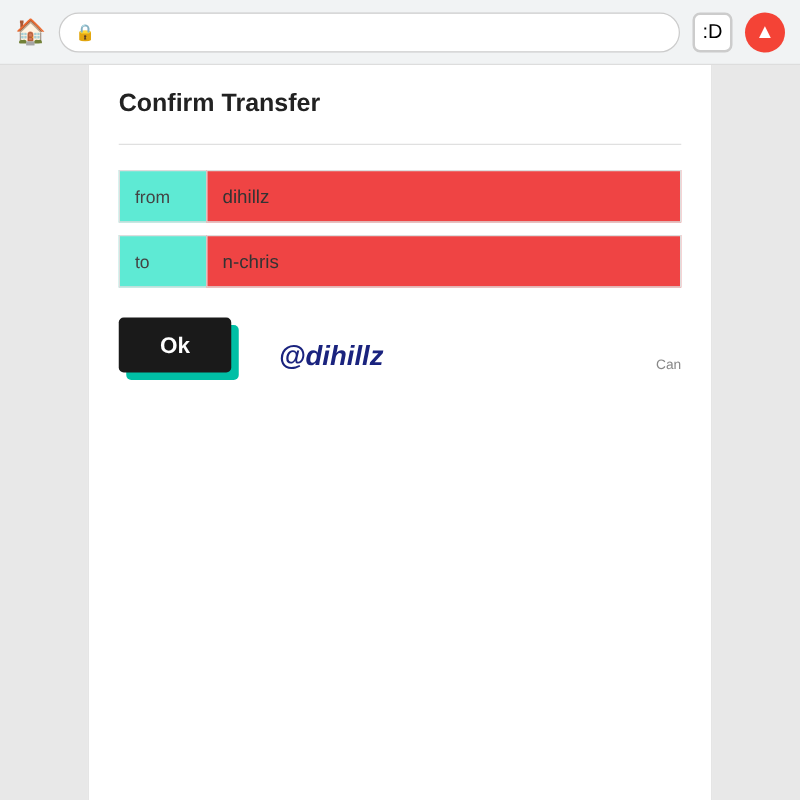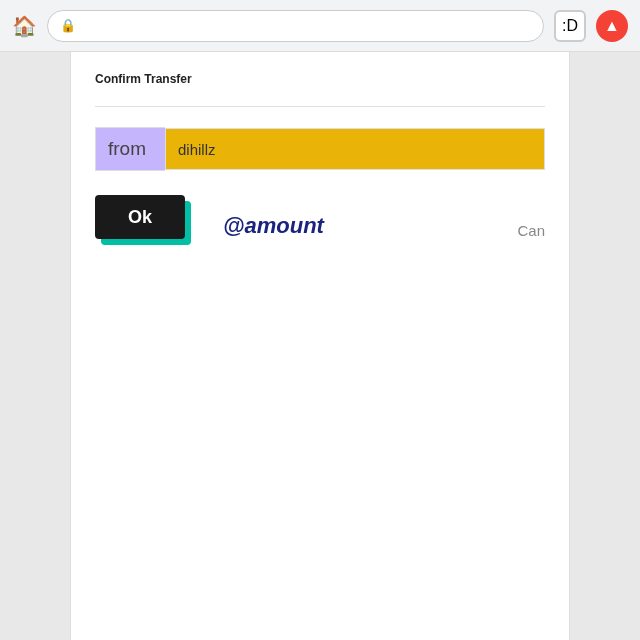--- a/index.html
+++ b/index.html
@@ -77,55 +77,55 @@
     .page-content {
       background: white;
       margin: 0 70px;
       padding: 20px 24px 40px 24px;
       border-left: 1px solid #ddd;
       border-right: 1px solid #ddd;
       min-height: 588px;
     }
 
     .page-title {
-      font-size: 12px;
+      font-size: 20px;
       font-weight: bold;
       color: #222;
       margin-bottom: 20px;
     }
 
     .divider {
       border: none;
       border-top: 1px solid #e0e0e0;
       margin-bottom: 20px;
     }
 
     
     .form-row {
       display: flex;
       align-items: center;
       margin-bottom: 10px;
     }
 
     .form-label {
       width: 70px;
-      background: #c4b5fd;
+      background: #5eead4;
       border: 1px solid #ddd;
       padding: 10px 12px;
-      font-size: 19px;
+      font-size: 14px;
       color: #444;
       border-right: none;
       min-height: 42px;
       display: flex;
       align-items: center;
     }
 
     .form-value {
       flex: 1;
-      background: #eab308;
+      background: #ef4444;
       border: 1px solid #ddd;
       padding: 10px 12px;
       font-size: 15px;
       color: #333;
       min-height: 42px;
       display: flex;
       align-items: center;
     }
 
     
@@ -167,21 +167,21 @@
     .watermark {
       font-size: 22px;
       font-weight: bold;
       color: #1a237e;
       font-style: italic;
       margin-left: 20px;
       flex: 1;
     }
 
     .cancel-text {
-      font-size: 15px;
+      font-size: 11px;
       color: #888;
       cursor: pointer;
     }
   </style>
 </head>
 <body>
 
 <div class="browser-bar">
   <span class="browser-home">🏠</span>
   <div class="browser-address">
@@ -198,25 +198,29 @@
 <div class="page-content">
 
   <h2 class="page-title">Confirm Transfer</h2>
   <hr class="divider">
 
   <div class="form-row">
     <div class="form-label">from</div>
     <div class="form-value">dihillz</div>
   </div>
 
+  <div class="form-row">
+    <div class="form-label">to</div>
+    <div class="form-value">n-chris</div>
+  </div>
 
 
 
   <div class="buttons-area">
     <div class="ok-button-wrapper">
       <div class="ok-button-shadow"></div>
       <button class="ok-button">Ok</button>
     </div>
-    <span class="watermark">@amount</span>
+    <span class="watermark">@dihillz</span>
     <span class="cancel-text">Can</span>
   </div>
 
 </div>
 
 </body></html>

